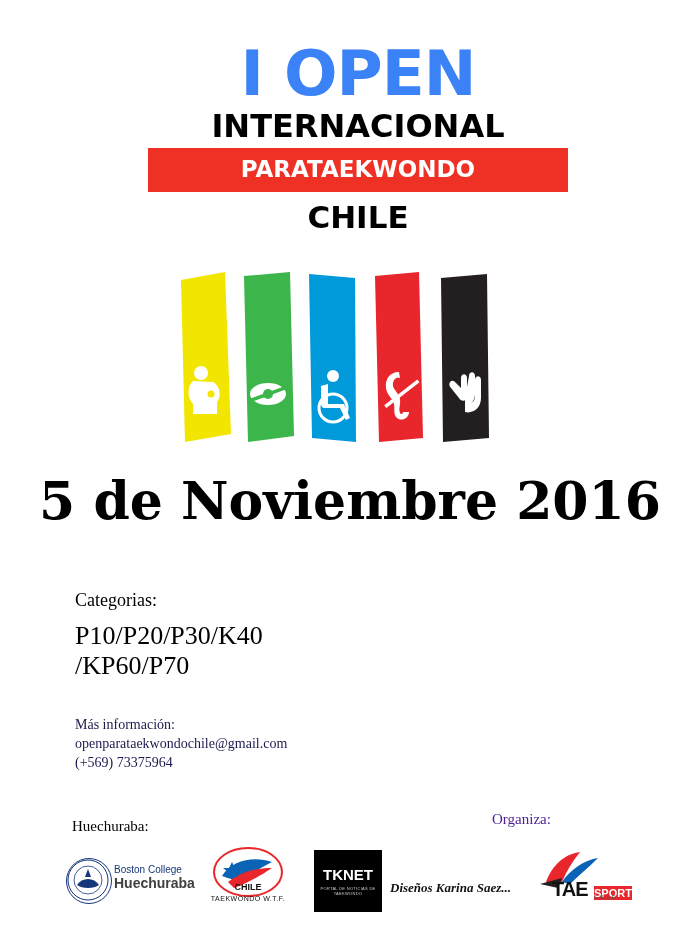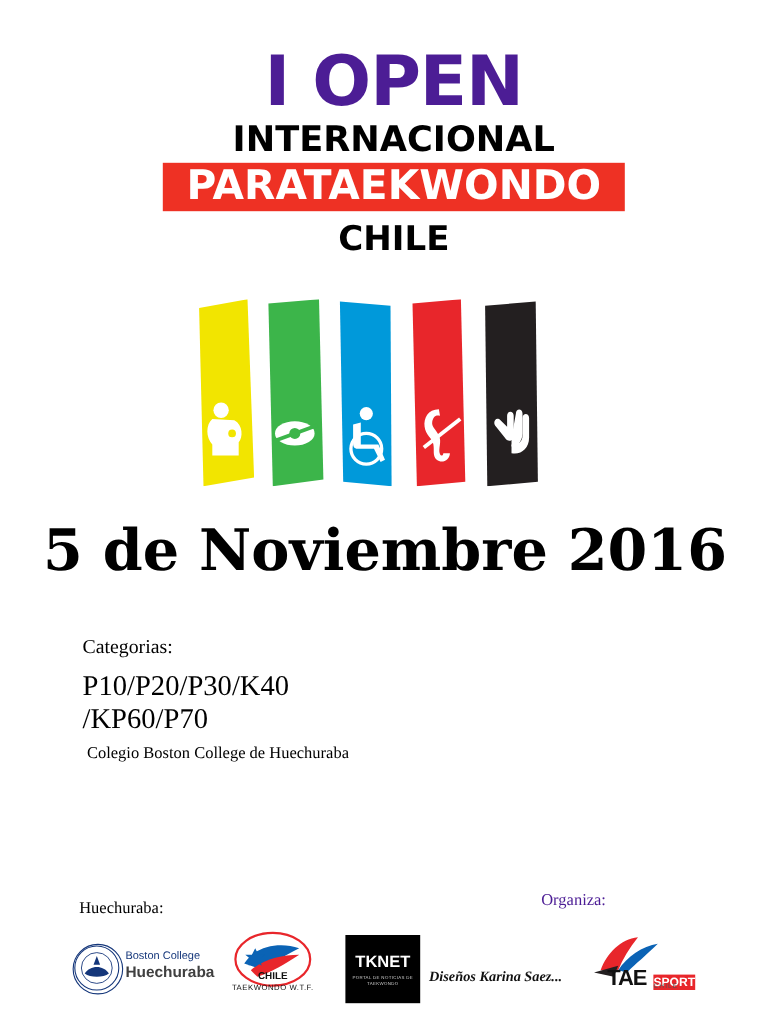--- a/index.html
+++ b/index.html
@@ -41,42 +41,42 @@
     height: 236px;
     text-align: center;
   }
 
   .t-open {
     font-family: "DejaVu Sans", sans-serif;
     font-weight: bold;
     font-size: 63px;
     line-height: 68px;
     letter-spacing: -1px;
-    color: #4c1d95;
+    color: #3b82f6;
     margin: 0;
     padding-top: 18px;
   }
   .t-internacional {
     font-family: "DejaVu Sans", sans-serif;
     font-weight: bold;
     font-size: 32px;
     line-height: 36px;
     color: #000000;
     margin: 0;
     letter-spacing: 0px;
   }
   .t-parataekwondo-wrap {
     background: #ee3124;
     margin: 4px 0 0 0;
     padding: 3px 0 5px 0;
   }
   .t-parataekwondo {
     font-family: "DejaVu Sans", sans-serif;
     font-weight: bold;
-    font-size: 37px;
+    font-size: 23px;
     line-height: 36px;
     color: #ffffff;
     margin: 0;
     letter-spacing: 0px;
   }
   .t-chile {
     font-family: "DejaVu Sans", sans-serif;
     font-weight: bold;
     font-size: 31px;
     line-height: 36px;
@@ -117,21 +117,21 @@
   .info {
     position: absolute;
     left: 75px;
     top: 578px;
     width: 560px;
   }
   .categorias-label {
     font-family: "Liberation Serif", serif;
     font-size: 18px;
     color: #000000;
-    margin: 0 0 10px 0;
+    margin: 12px 0 10px 0;
   }
   .categorias-value {
     font-family: "Liberation Serif", serif;
     font-size: 26px;
     line-height: 30px;
     color: #000000;
     margin: 0;
   }
   .venue {
     font-family: "Liberation Serif", serif;
@@ -350,22 +350,26 @@
       </svg>
     </div>
   </div>
 
   <div class="date">5 de Noviembre 2016</div>
 
   <div class="info">
     <div class="categorias-label">Categorias:</div>
     <div class="categorias-value">P10/P20/P30/K40</div>
     <div class="categorias-value">/KP60/P70</div>
-    <div class="venue">Colegio Boston College de Huechuraba</div>
-
+
+    <div class="more-info">
+      <div>Más información:</div>
+      <div>openparataekwondochile@gmail.com</div>
+      <div>(+569) 73375964</div>
+    </div>
   </div>
 
   <div class="patrocinan-label">Huechuraba:</div>
   <div class="organiza-label">Organiza:</div>
 
   <div class="logo logo-boston">
     <div class="bc-seal">
       <svg width="42" height="42" viewBox="0 0 42 42">
         <circle cx="21" cy="21" r="20" fill="#ffffff" stroke="#14367a" stroke-width="1"></circle>
         <circle cx="21" cy="21" r="14" fill="#ffffff" stroke="#14367a" stroke-width="0.8"></circle>

